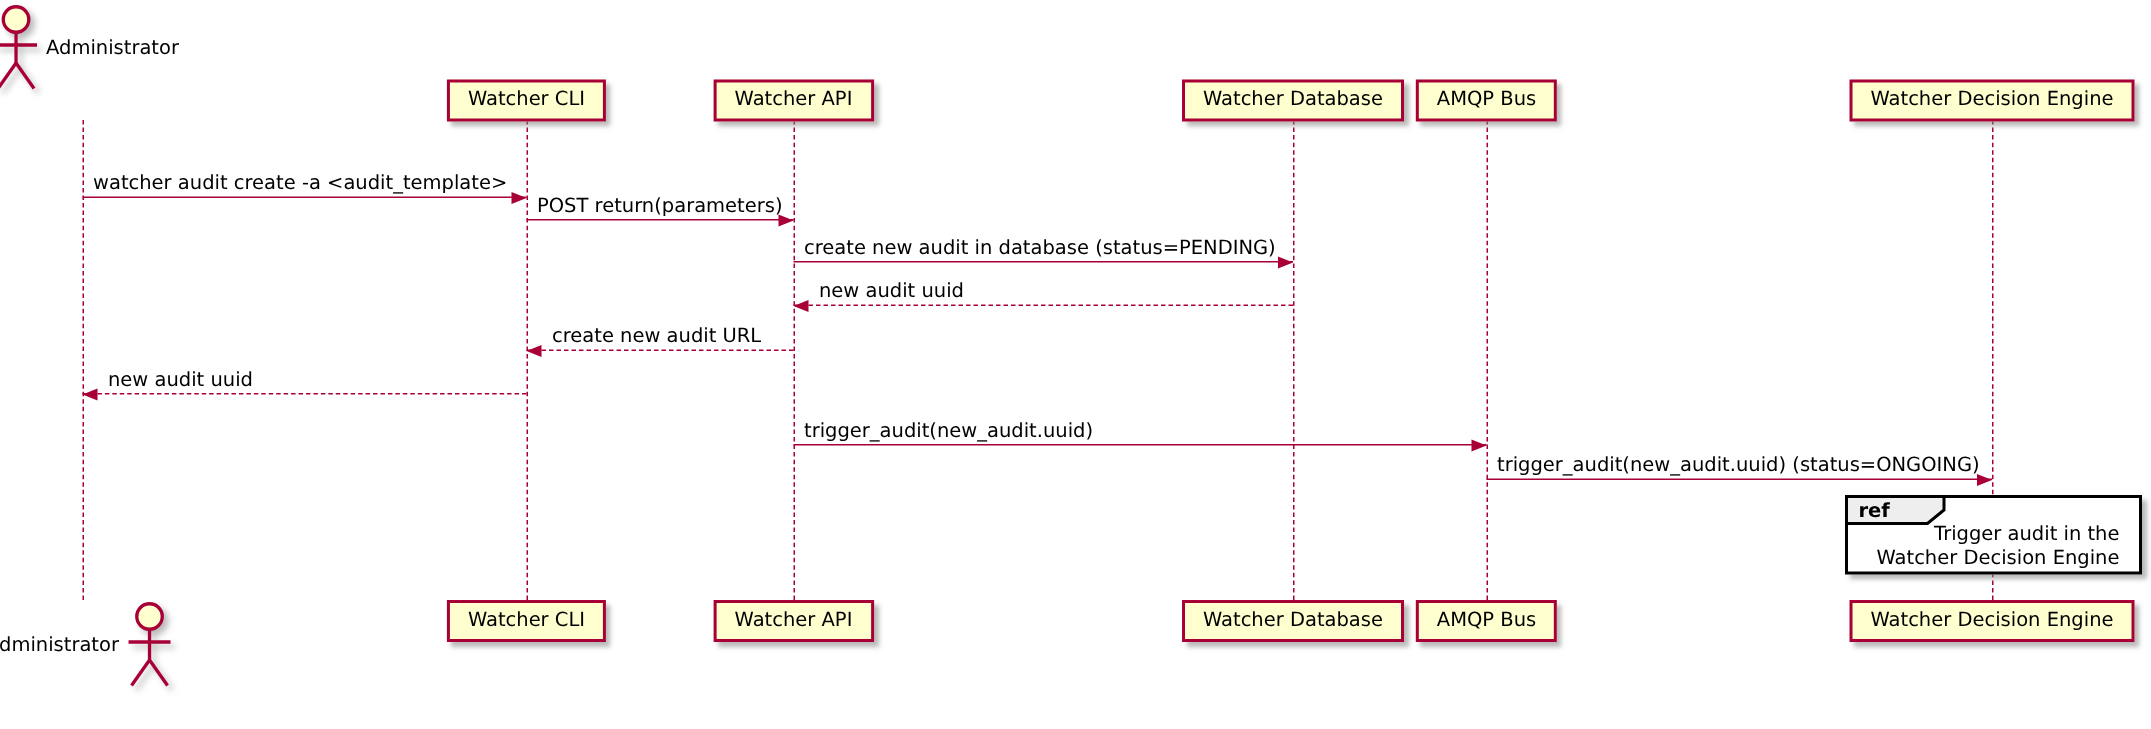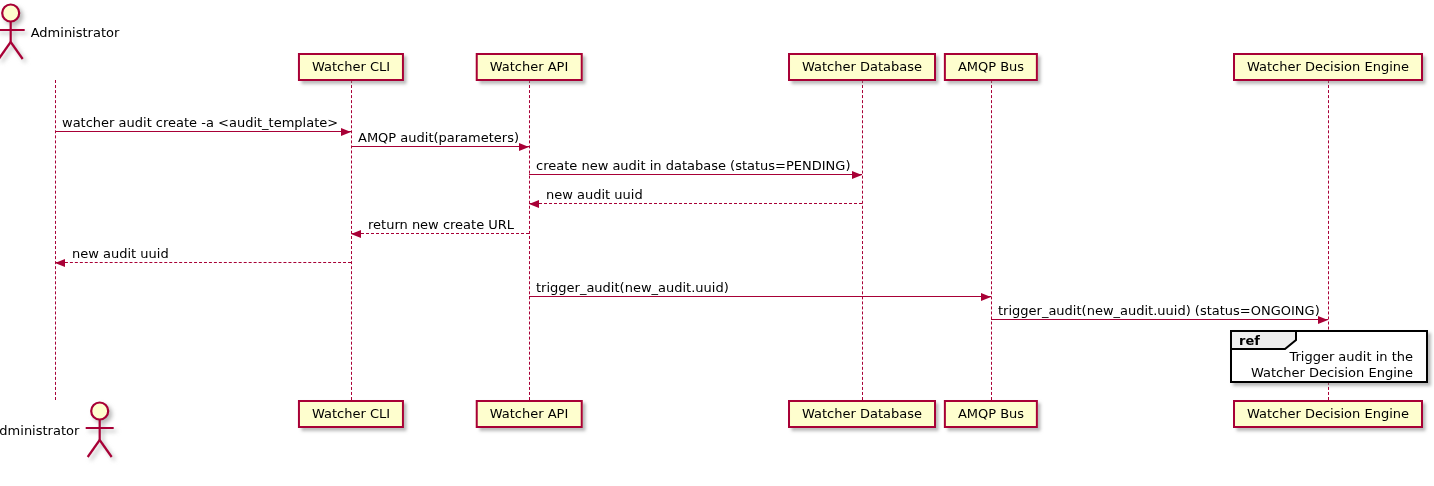--- a/index.html
+++ b/index.html
@@ -181,36 +181,36 @@
   </div>
     <div class="participant" style="left: 1328px; top: 400px;">
     <span class="participant-label">Watcher Decision Engine</span>
   </div>
     <div class="message ltr solid" style="left: 55px; width: 296px; top: 114px;">
     <div class="message-label">watcher audit create -a &lt;audit_template&gt;</div>
     <div class="message-line"></div>
     <div class="arrowhead"></div>
   </div>
     <div class="message ltr solid" style="left: 351px; width: 178px; top: 129px;">
-    <div class="message-label">AMQP audit(parameters)</div>
+    <div class="message-label">POST return(parameters)</div>
     <div class="message-line"></div>
     <div class="arrowhead"></div>
   </div>
     <div class="message ltr solid" style="left: 529px; width: 333px; top: 157px;">
     <div class="message-label">create new audit in database (status=PENDING)</div>
     <div class="message-line"></div>
     <div class="arrowhead"></div>
   </div>
     <div class="message rtl dashed" style="left: 529px; width: 333px; top: 186px;">
     <div class="message-label">new audit uuid</div>
     <div class="message-line"></div>
     <div class="arrowhead"></div>
   </div>
     <div class="message rtl dashed" style="left: 351px; width: 178px; top: 216px;">
-    <div class="message-label">return new create URL</div>
+    <div class="message-label">create new audit URL</div>
     <div class="message-line"></div>
     <div class="arrowhead"></div>
   </div>
     <div class="message rtl dashed" style="left: 55px; width: 296px; top: 245px;">
     <div class="message-label">new audit uuid</div>
     <div class="message-line"></div>
     <div class="arrowhead"></div>
   </div>
     <div class="message ltr solid" style="left: 529px; width: 462px; top: 279px;">
     <div class="message-label">trigger_audit(new_audit.uuid)</div>

